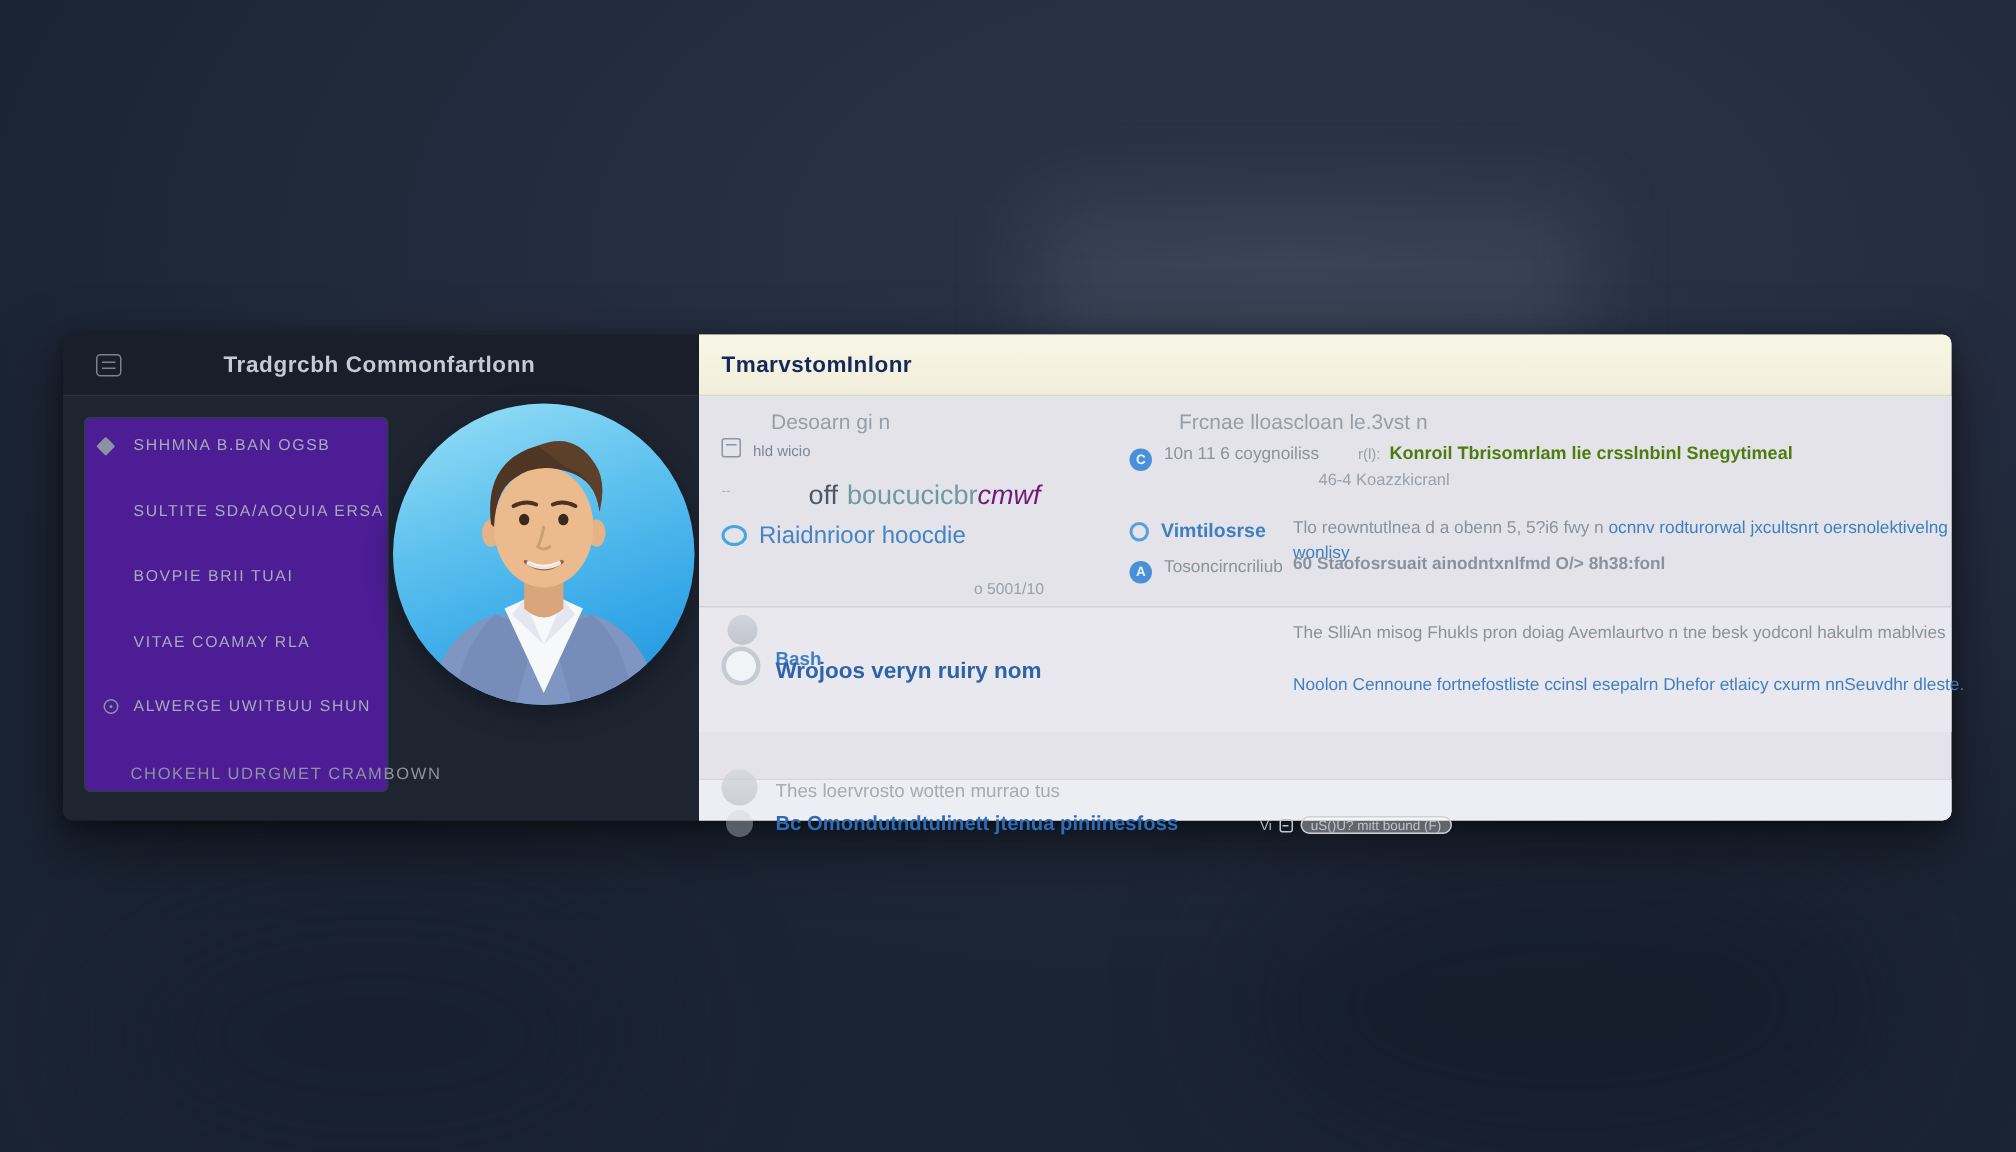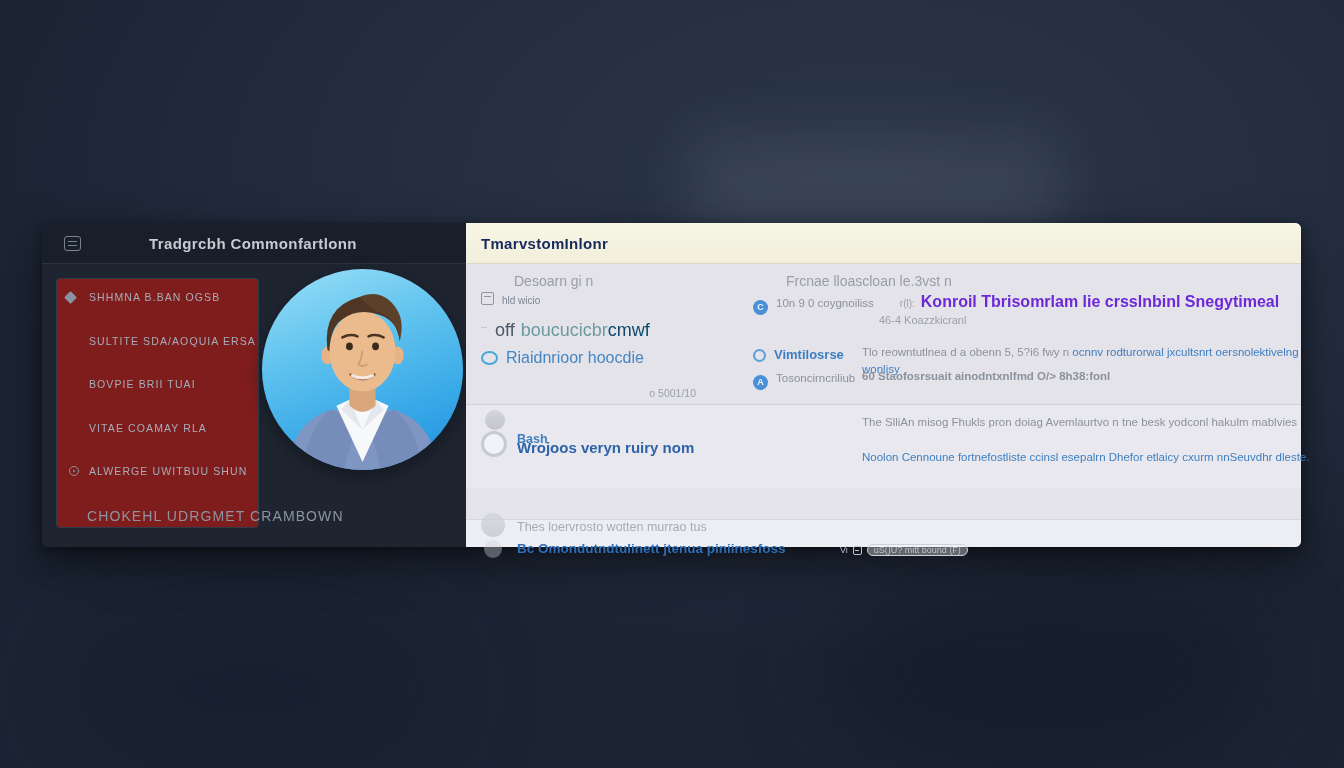--- a/index.html
+++ b/index.html
@@ -31,26 +31,26 @@
     border-radius:6px 0 0 0; display:flex; align-items:center; padding-left:22px; }
   .app-icon { width:17px; height:15px; border:1px solid #79828f; border-radius:3px;
     position:relative; flex:0 0 auto; }
   .app-icon::before, .app-icon::after { content:""; position:absolute; left:3px; right:3px;
     height:1px; background:#79828f; }
   .app-icon::before { top:4px; } .app-icon::after { top:8px; }
   .sidebar-title { margin-left:68px; font-size:15px; font-weight:bold; color:#c6cad3;
     letter-spacing:0.4px; white-space:nowrap; }
 
   .menu-panel { position:absolute; left:14px; top:55px; width:203px; height:250px;
-    background:#7f1d1d; border:1px solid #313b4a; border-radius:4px; }
+    background:#4c1d95; border:1px solid #313b4a; border-radius:4px; }
   .menu-item { position:absolute; left:0; width:100%; height:22px; display:flex;
     align-items:center; color:#a6adb9; font-size:10.5px; letter-spacing:1.1px;
     white-space:nowrap; cursor:default; }
   .mi-1 { top:7px; }  .mi-2 { top:51px; } .mi-3 { top:94px; }
-  .mi-4 { top:138px; } .mi-5 { top:181px; } .mi-6 { top:226px; font-size:14px; color:#8d94a1; }
+  .mi-4 { top:138px; } .mi-5 { top:181px; } .mi-6 { top:226px; font-size:11px; color:#8d94a1; }
   .mi-icon-diamond { width:9px; height:9px; background:#8a93a3; transform:rotate(45deg);
     margin:0 14px 0 9px; border-radius:1px; flex:0 0 auto; }
   .mi-icon-gear { width:10px; height:10px; border:1.5px solid #8a93a3; border-radius:50%;
     margin:0 10px 0 12px; position:relative; flex:0 0 auto; }
   .mi-icon-gear::after { content:""; position:absolute; left:2.5px; top:2.5px; width:2px;
     height:2px; background:#8a93a3; border-radius:50%; }
   .mi-pad { padding-left:32px; }
   .mi-pad-sm { padding-left:30px; }
 
   
@@ -78,43 +78,43 @@
   .abs { position:absolute; white-space:nowrap; }
 
   .lbl-gray { font-size:14px; color:#989ea9;margin-left:33px; }
   .txt-steel { font-size:10px; color:#7c8796; }
   .sq-icon { display:inline-block; width:13px; height:13px; border:1.5px solid #8b95a3;
     border-radius:2px; position:relative; top:1px; margin-right:8px; }
   .sq-icon::after { content:""; position:absolute; left:2px; top:3px; right:2px; height:1px;
     background:#8b95a3; }
 
   .code-line { font-size:18px; }
-  .code-prefix { color:#4e5765; margin-right:6px; }
+  .code-prefix { color:#4e5765; margin-right:6px;margin-left:44px; }
   .code-mid { color:#6e9aa2; }
-  .code-end { color:#0c4a6e; }
+  .code-end { color:#701a75;font-style:italic; }
   .tick { color:#aab0b8; font-size:9px; margin-right:8px; vertical-align:6px; }
 
   .ellipse-ring { display:inline-block; width:17px; height:14px; border:2.5px solid #45a8d9;
     border-radius:50%; margin-right:8px; vertical-align:-2px; }
   .link-blue { font-size:16px; color:#4585c2; }
 
   .diamond-green { display:inline-block; width:11px; height:11px; background:#cdeedd;
     border:1.5px solid #4db884; transform:rotate(45deg); margin:0 9px 0 1px;
     vertical-align:-1px; border-radius:1px; }
   .note-txt { font-size:10.5px; color:#9aa0ab; }
   .note-val { font-size:10.5px; color:#9aa0ab; }
 
   .blue-dot { display:inline-flex; width:15px; height:15px; border-radius:50%;
     background:#4a90d9; color:#eaf2fb; font-size:9px; font-weight:bold;
     align-items:center; justify-content:center; margin-right:8px; vertical-align:-3px; }
   .blue-ring { display:inline-block; width:13px; height:13px; border:2.5px solid #5a9fd8;
     border-radius:50%; margin-right:8px; vertical-align:-3px; }
   .meta-gray { font-size:11.5px; color:#8b929d; }
   .meta-prefix { font-size:10px; color:#9aa0ab; margin:0 6px 0 26px; }
-  .meta-blue { font-size:16px; color:#6d28d9; font-weight:bold; }
+  .meta-blue { font-size:12px; color:#4d7c0f; font-weight:bold; }
   .sub-gray { font-size:11px; color:#9aa0ab; }
   .row-label-blue { font-size:13px; color:#3e7fc1; font-weight:bold; }
   .para { font-size:11.5px; white-space:normal; line-height:1.45; }
   .para .g { color:#8b929d; } .para .b { color:#3e7fc1; }
 
   .circle-fill { display:inline-block; border-radius:50%;
     background:linear-gradient(180deg,#d2d5dc,#c2c5ce); }
   .circle-ring-gray { display:inline-block; border-radius:50%; border:3px solid #c6cad4;
     background:#f2f3f6; }
   .s2-label { font-size:12.5px; font-weight:bold; color:#3e7fc1;margin-top:18px; }
@@ -218,21 +218,21 @@
         <div class="abs code-line" style="left:15px; top:56px;">
           <span class="tick">--</span><span class="code-prefix">off</span><span class="code-mid">boucucicbr</span><span class="code-end">cmwf</span>
         </div>
         <div class="abs" style="left:15px; top:85px;">
           <span class="ellipse-ring"></span><span class="link-blue">Riaidnrioor hoocdie</span>
         </div>
         <div class="abs note-val" style="left:15px; top:123px; width:215px; text-align:right;">o 5001/10</div>
 
         <div class="abs lbl-gray" style="left:287px; top:9px;">Frcnae lloascloan le.3vst n</div>
         <div class="abs" style="left:287px; top:29px;">
-          <span class="blue-dot">C</span><span class="meta-gray">10n 9 0 coygnoiliss</span><span class="meta-prefix">r(l):</span><span class="meta-blue">Konroil Tbrisomrlam lie crsslnbinl Snegytimeal</span>
+          <span class="blue-dot">C</span><span class="meta-gray">10n 11 6 coygnoiliss</span><span class="meta-prefix">r(l):</span><span class="meta-blue">Konroil Tbrisomrlam lie crsslnbinl Snegytimeal</span>
         </div>
         <div class="abs sub-gray" style="left:413px; top:50px;">46-4 Koazzkicranl</div>
 
         <div class="abs" style="left:287px; top:81px;">
           <span class="blue-ring"></span><span class="row-label-blue">Vimtilosrse</span>
         </div>
         <div class="abs para" style="left:396px; top:80px; width:450px;"><span class="g">Tlo reowntutlnea d a obenn 5, 5?i6 fwy n </span><span class="b">ocnnv rodturorwal jxcultsnrt oersnolektivelng wonlisy</span></div>
 
         <div class="abs" style="left:287px; top:104px;">
           <span class="blue-dot">A</span><span class="meta-gray">Tosoncirncriliub</span>

